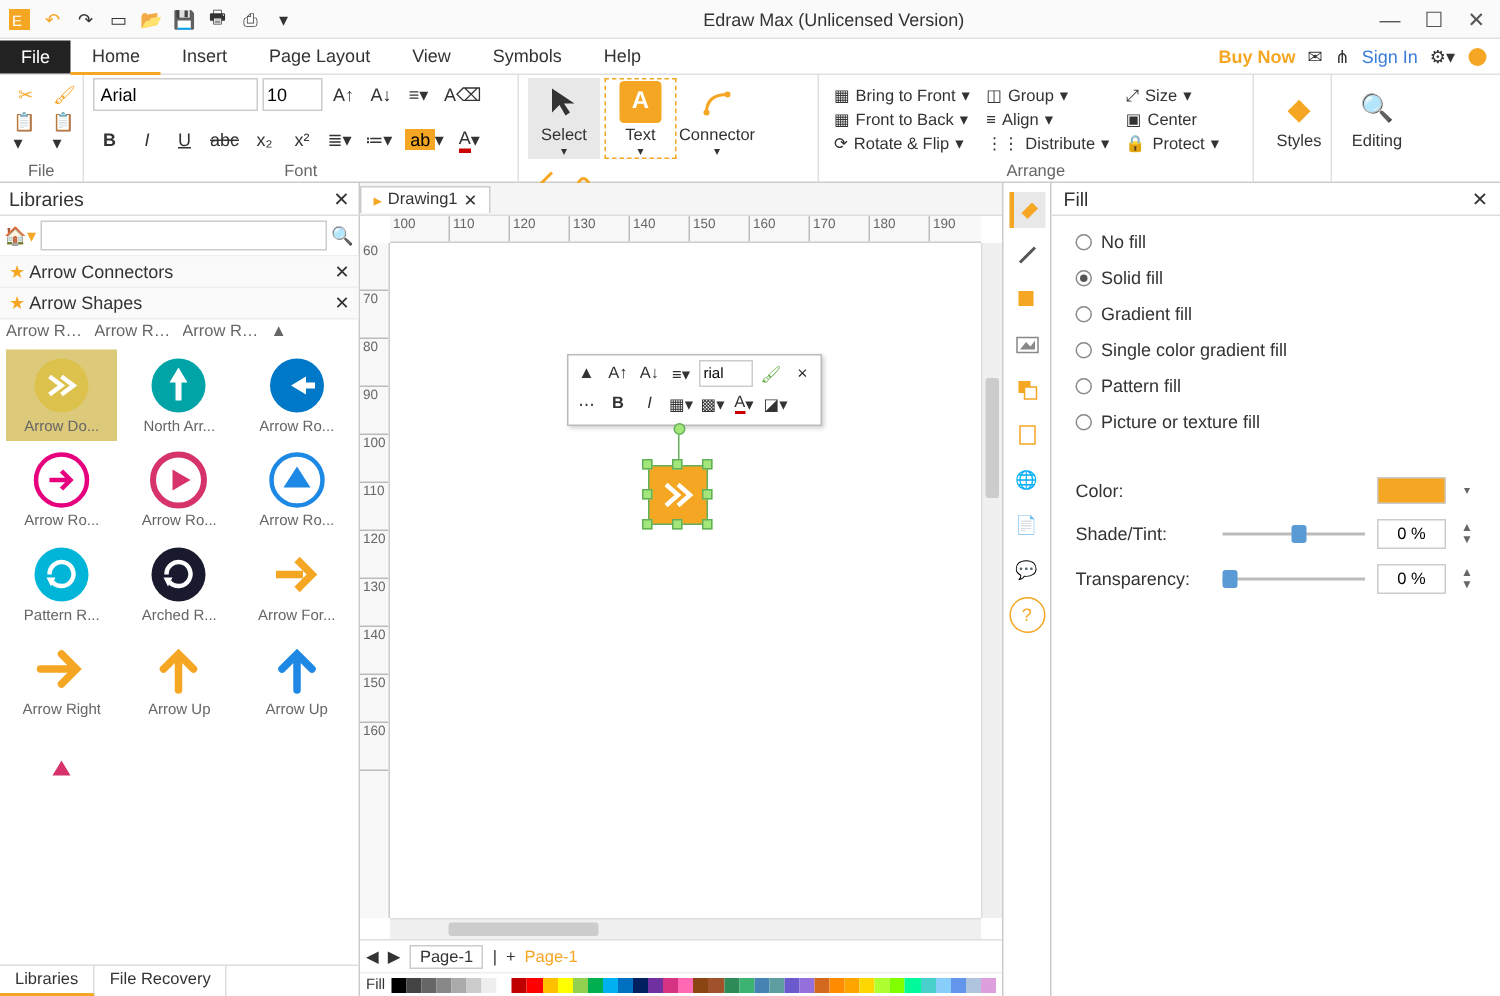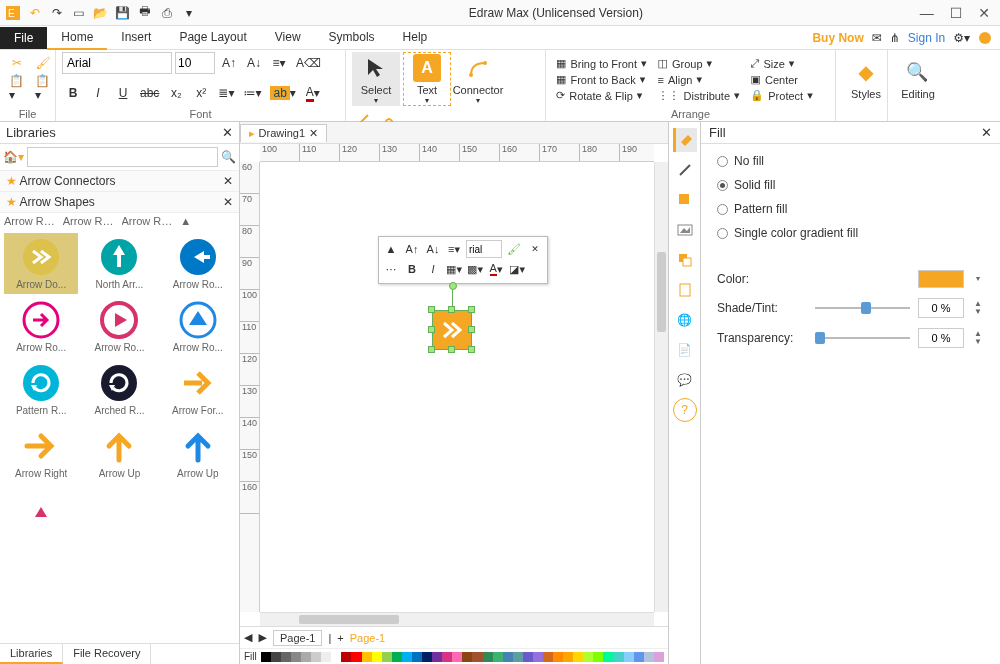--- a/index.html
+++ b/index.html
@@ -182,21 +182,21 @@
       <div class="rbtn">A⌫</div>
       <div style="width:100%;height:2px"></div>
       <div class="rbtn bold">B</div>
       <div class="rbtn ital">I</div>
       <div class="rbtn under">U</div>
       <div class="rbtn strike">abc</div>
       <div class="rbtn">x₂</div>
       <div class="rbtn">x²</div>
       <div class="rbtn">≣▾</div>
       <div class="rbtn">≔▾</div>
-      <div class="rbtn"><span style="background:#f5a623;padding:0 3px;color:#0c4a6e">ab</span>▾</div>
+      <div class="rbtn"><span style="background:#f5a623;padding:0 3px;color:#000000">ab</span>▾</div>
       <div class="rbtn"><span style="border-bottom:3px solid #c00">A</span>▾</div>
     </div>
     <div class="r-group-label">Font</div>
   </div>
 
   <div class="r-group" style="width:200px">
     <div class="r-group-btns">
       <div class="big-btn" style="background:#e8e8e8">
         <div class="icon-box">
             <svg width="22" height="22">
@@ -634,25 +634,33 @@
       <div class="radio-row">
           <div class="radio"></div>
           <span>No fill</span>
         </div>
       <div class="radio-row">
           <div class="radio checked"></div>
           <span>Solid fill</span>
         </div>
       <div class="radio-row">
           <div class="radio"></div>
-          <span>Pattern fill</span>
+          <span>Gradient fill</span>
         </div>
       <div class="radio-row">
           <div class="radio"></div>
           <span>Single color gradient fill</span>
+        </div>
+      <div class="radio-row">
+          <div class="radio"></div>
+          <span>Pattern fill</span>
+        </div>
+      <div class="radio-row">
+          <div class="radio"></div>
+          <span>Picture or texture fill</span>
         </div>
 
       <div style="height:10px"></div>
       <div class="prop-row">
         <div class="prop-label">Color:</div>
         <div style="flex:1"></div>
         <div class="color-btn"></div>
         <div class="spin">▾</div>
       </div>
       <div class="prop-row">

